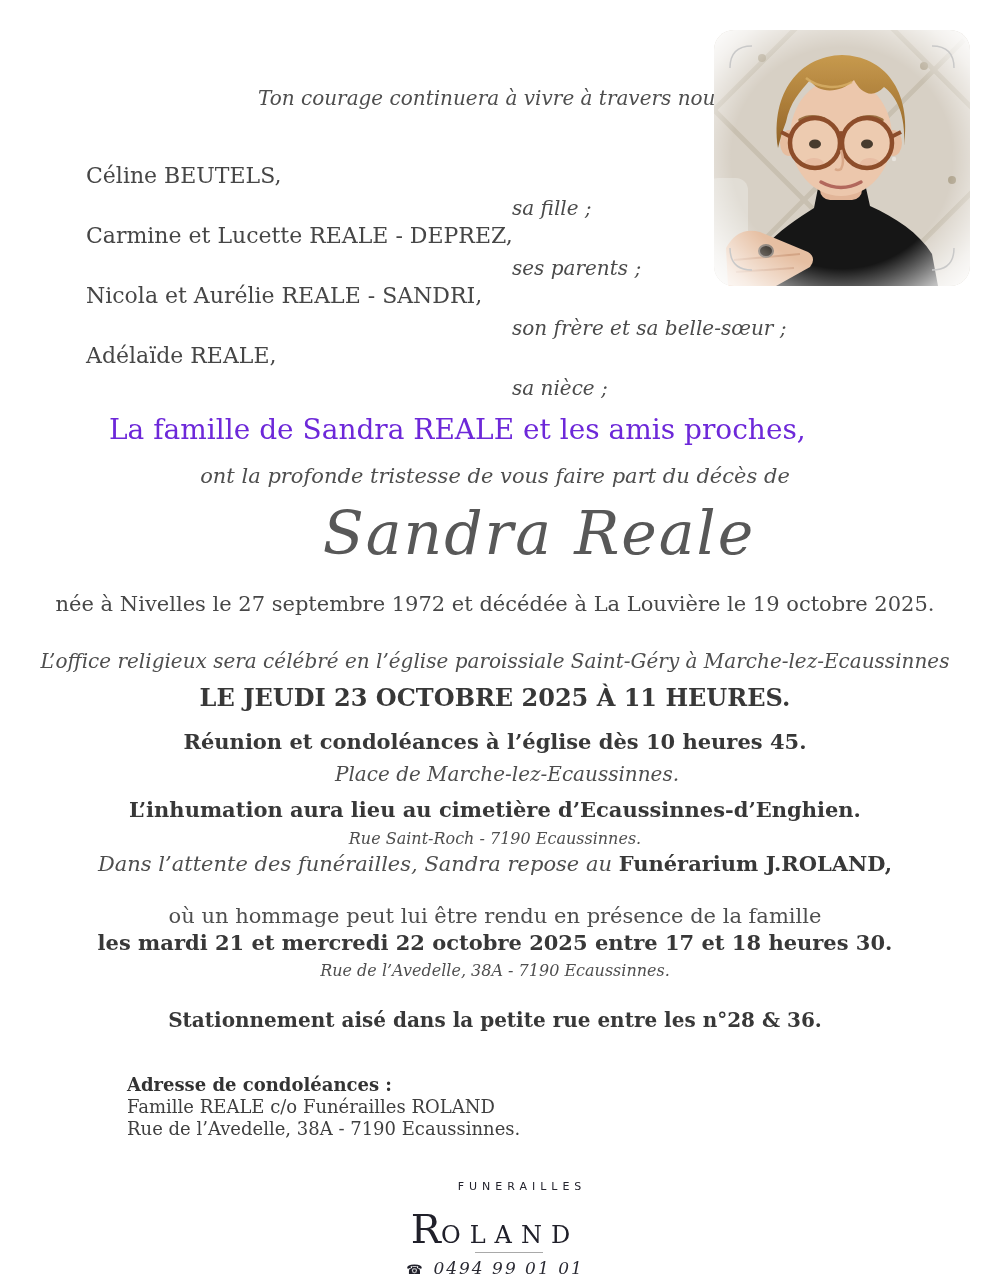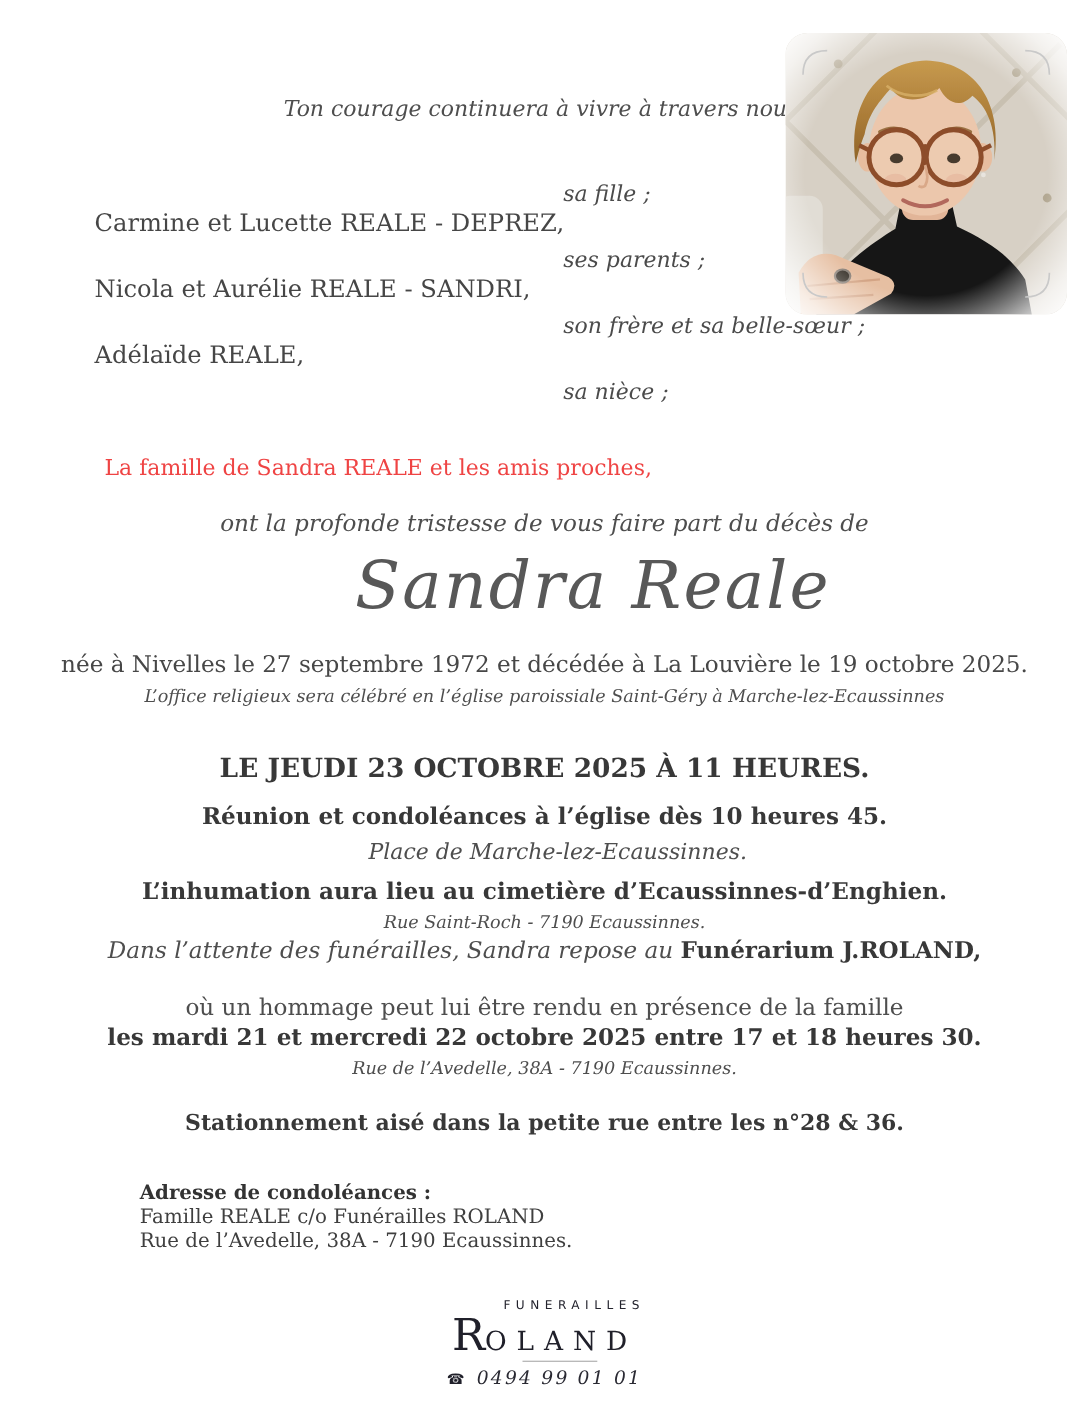--- a/index.html
+++ b/index.html
@@ -17,26 +17,26 @@
     left:714px; top:30px; width:256px; height:256px;
     border-radius:20px; overflow:hidden;
     box-shadow: inset 0 0 26px 20px #ffffff;
   }
   .photo-wrap svg { display:block; }
 
   .mourners { left:86px; top:160px; width:740px; padding-top:3px; }
   .m-name { font-size:22px; line-height:26px; margin-bottom:6px; color:#464646; }
   .m-rel  { font-size:20px; line-height:26px; margin-left:426px; margin-bottom:2px; font-style:italic; color:#4b4b4b; }
 
-  .family      { left:95px; top:413px; font-size:20px; color:#ef4444; }
+  .family      { left:109px; top:413px; font-size:28px; color:#6d28d9; }
   .announce    { top:464px; font-size:21px; font-style:italic; color:#4e4e4e; }
   .name-script { top:498px; font-size:60px; font-style:italic; color:#585858; letter-spacing:2px;padding-left:44px; }
   .dates       { top:592px; font-size:21px; }
 
-  .svc-intro       { top:623px; font-size:16px; font-style:italic; color:#4e4e4e; }
+  .svc-intro       { top:649px; font-size:20px; font-style:italic; color:#4e4e4e; }
   .svc-date        { top:683px; font-size:24px; font-weight:bold; color:#383838; }
   .svc-gath        { top:729px; font-size:21px; font-weight:bold; color:#383838; }
   .svc-place       { top:762px; font-size:20px; font-style:italic; color:#4e4e4e;padding-left:12px; }
   .svc-burial      { top:797px; font-size:21px; font-weight:bold; color:#383838; }
   .svc-burial-addr { top:829px; font-size:16px; font-style:italic; color:#4e4e4e; }
 
   .fun1     { top:851px; font-size:21px; }
   .fun1 .it { font-style:italic; color:#4e4e4e; }
   .fun1 .bd { font-weight:bold; color:#383838; }
   .fun2     { top:904px; font-size:21px; color:#4e4e4e; }
@@ -46,21 +46,21 @@
   .parking { top:1008px; font-size:20px; font-weight:bold; color:#383838; }
 
   .cond { left:127px; top:1074px; font-size:18px; line-height:22px; color:#3f3f3f; }
   .cond-title { font-weight:bold; color:#333333; }
 
   .logo { top:1180px; display:flex; flex-direction:column; align-items:center; }
   .brand-top {
     font-family:"DejaVu Sans","Liberation Sans",sans-serif;
     font-size:11px; letter-spacing:5px; color:#23232d; margin-left:54px;
   }
-  .brand-name { color:#20202a; line-height:1; margin-top:1px; }
+  .brand-name { color:#20202a; line-height:1; margin-top:16px; }
   .brand-r    { font-size:40px; }
   .brand-rest { font-size:24px; letter-spacing:9px; }
   .brand-rule { width:68px; height:1px; background:#a9a9a9; margin:3px 0 5px; transform:translateX(14px); }
   .phone-row  { font-size:17px; font-style:italic; letter-spacing:2px; color:#2a2a33; }
   .phone-icon { font-style:normal; font-family:"DejaVu Sans",sans-serif; font-size:13px; margin-right:9px; color:#20202a; }
 </style>
 </head>
 <body>
 
 <div class="page">
@@ -129,20 +129,21 @@
       <g stroke="#c9c9c9" stroke-width="1.5" fill="none">
         <path d="M16 38 Q16 16 38 16"></path>
         <path d="M218 16 Q240 16 240 38"></path>
         <path d="M240 218 Q240 240 218 240"></path>
         <path d="M16 218 Q16 240 38 240"></path>
       </g>
     </svg>
   </div>
 
   <div class="abs mourners">
+    <div class="m-name">Céline BEUTELS,</div>
     <div class="m-rel">sa fille ;</div>
     <div class="m-name">Carmine et Lucette REALE - DEPREZ,</div>
     <div class="m-rel">ses parents ;</div>
     <div class="m-name">Nicola et Aurélie REALE - SANDRI,</div>
     <div class="m-rel">son frère et sa belle-sœur ;</div>
     <div class="m-name">Adélaïde REALE,</div>
     <div class="m-rel">sa nièce ;</div>
   </div>
 
   <div class="abs family">La famille de Sandra REALE et les amis proches,</div>

